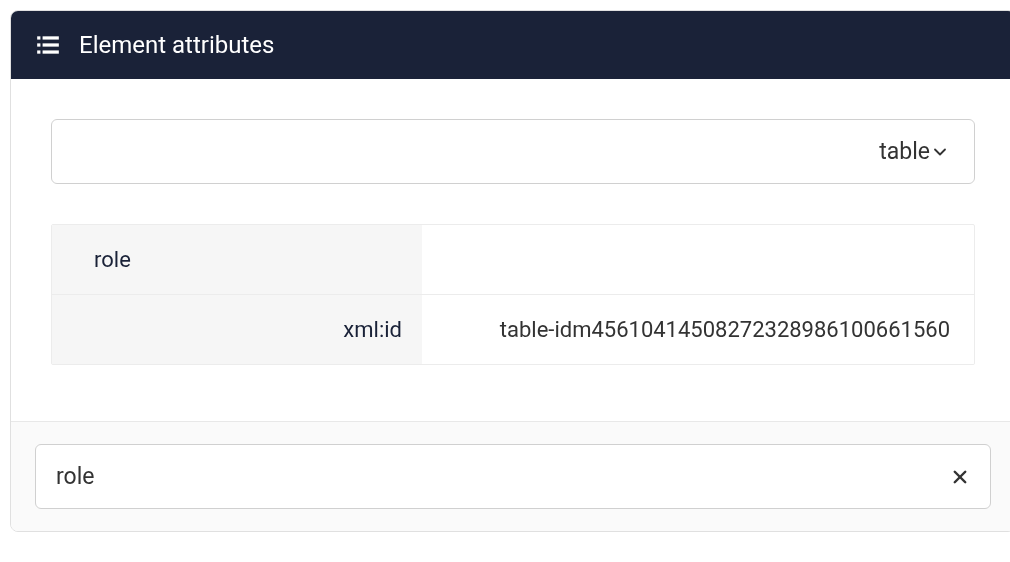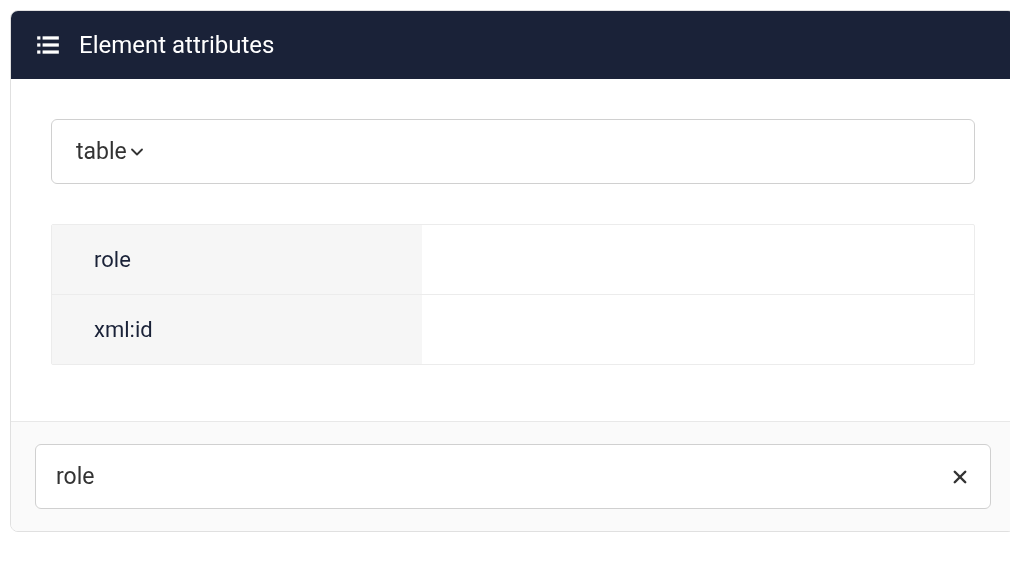--- a/index.html
+++ b/index.html
@@ -37,21 +37,21 @@
   }
   .panel-body {
     padding: 40px 40px 56px 40px;
   }
   .select-box {
     border: 1px solid #d0d0d0;
     border-radius: 6px;
     padding: 18px 24px;
     display: flex;
     align-items: center;
-    justify-content: flex-start;
+    justify-content: flex-end;
     cursor: pointer;
     background: #fff;
   }
   .select-box .select-value {
     font-size: 23px;
     color: #333;
   }
   .select-box .chev svg {
     width: 20px;
     height: 20px;
@@ -60,21 +60,21 @@
   .attr-table {
     margin-top: 40px;
     border: 1px solid #ececec;
     border-radius: 2px;
     overflow: hidden;
   }
   .attr-row {
     display: flex;
     border-bottom: 1px solid #ececec;
   }
-  .attr-row:last-child { border-bottom: none; }
+  .attr-row:last-child { border-bottom: none; text-align: right; }
   .attr-name {
     width: 370px;
     background: #f6f6f6;
     padding: 22px 20px 22px 42px;
     color: #1a2238;
     font-size: 22px;
   }
   .attr-value {
     flex: 1;
     padding: 22px 24px 22px 24px;
@@ -151,20 +151,21 @@
         </svg>
       </span>
     </div>
 
     <div class="attr-table">
       <div class="attr-row">
         <div class="attr-name">role</div>
       </div>
       <div class="attr-row">
         <div class="attr-name">xml:id</div>
+        <div class="attr-value">table-idm45610414508272328986100661560</div>
       </div>
     </div>
 
   </div>
 
   <div class="panel-footer">
     <div class="input-wrap">
       <input type="text" value="role" style="">
       <button class="clear-btn">
         <span>

